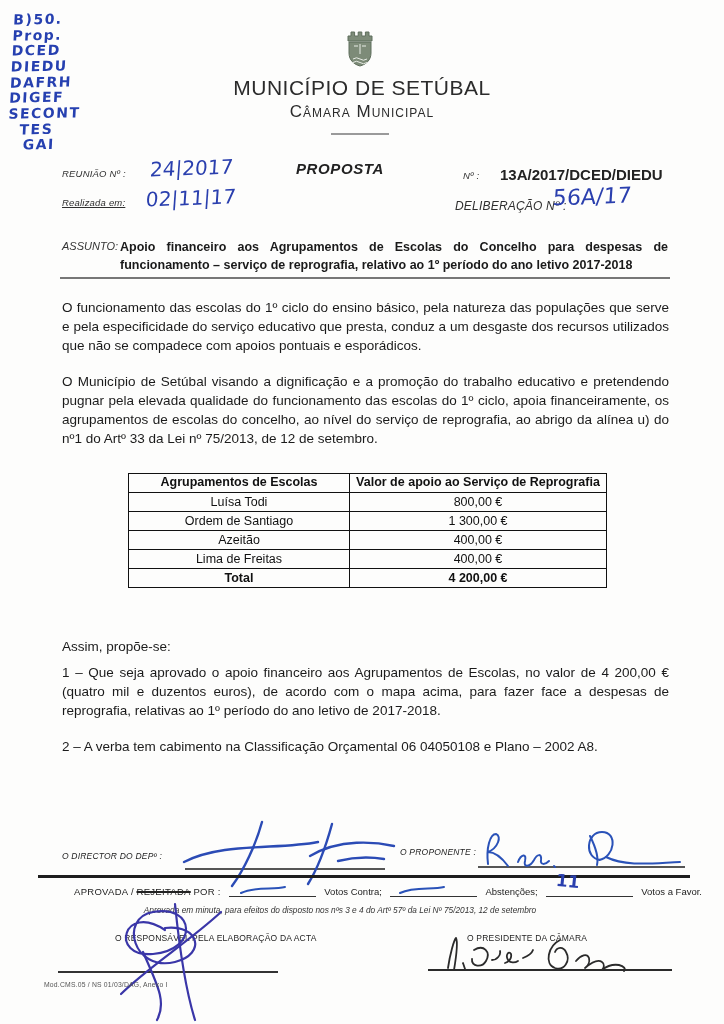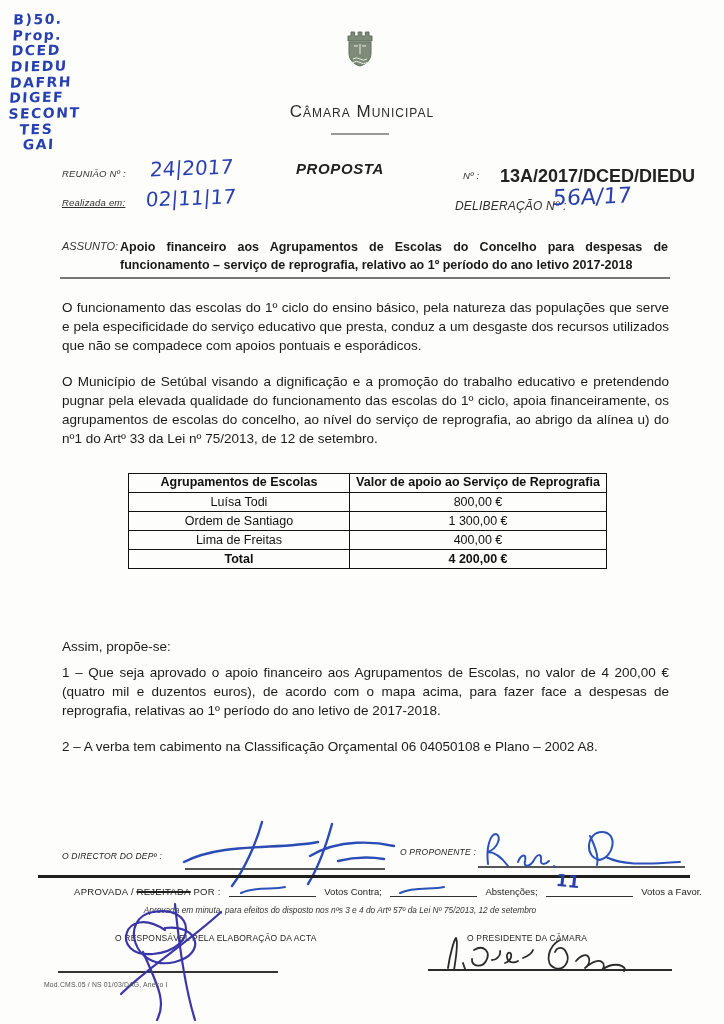--- a/index.html
+++ b/index.html
@@ -20,21 +20,21 @@
         font-variant:small-caps;font-size:17px;letter-spacing:1px;color:#2b2b2b;}
   .hdr-divider{position:absolute;left:331px;top:133px;width:58px;height:2px;background:#9a9a9a;}
   .lbl{font-style:italic;font-size:9.5px;color:#2f2f2f;letter-spacing:.2px;}
   .reuniao-lbl{position:absolute;left:62px;top:168px;}
   .reuniao-val{position:absolute;left:150px;top:156px;font-size:20px;}
   .realizada-lbl{position:absolute;left:62px;top:197px;text-decoration:underline;}
   .realizada-val{position:absolute;left:146px;top:186px;font-size:20px;}
   .proposta{position:absolute;left:296px;top:160px;font-style:italic;font-weight:bold;
             font-size:15px;letter-spacing:.6px;color:#222;}
   .num-lbl{position:absolute;left:455px;top:170px;margin-left:8px;}
-  .num-val{position:absolute;left:500px;top:166px;font-weight:bold;font-size:18px;color:#222;}
+  .num-val{position:absolute;left:500px;top:166px;font-weight:bold;font-size:15px;color:#222;}
   .delib-lbl{position:absolute;left:455px;top:199px;font-size:12px;}
   .delib-val{position:absolute;left:553px;top:184px;font-size:22px;}
   
   .assunto-lbl{position:absolute;left:62px;top:240px;font-style:italic;font-size:11px;color:#333;}
   .assunto-txt{position:absolute;left:120px;top:239px;width:548px;text-align:justify;
                font-weight:bold;font-size:12.5px;line-height:1.4;color:#1a1a1a;}
   .assunto-rule{position:absolute;left:60px;top:277px;width:610px;height:2px;background:#777;}
   
   .para{position:absolute;left:62px;width:607px;text-align:justify;
         font-size:13.5px;line-height:1.42;color:#1b1b1b;}
@@ -88,20 +88,21 @@
       <path d="M8,16 h22 v11 c0,7.5 -5.5,11.5 -11,13 c-5.5,-1.5 -11,-5.5 -11,-13 z"></path>
     </g>
     <g stroke="#e9ede6" stroke-width="1" fill="none">
       <path d="M12,33 q3.5,-2.5 7,0 q3.5,2.5 7,0"></path>
       <path d="M12,36.5 q3.5,-2.5 7,0 q3.5,2.5 7,0"></path>
       <path d="M19,18 v10"></path>
       <path d="M13,20 h4 M21,20 h4"></path>
     </g>
   </svg>
 
+  <div class="muni">MUNICÍPIO DE SETÚBAL</div>
   <div class="dept">Câmara Municipal</div>
   <div class="hdr-divider"></div>
 
   <span class="lbl reuniao-lbl">REUNIÃO Nº :</span>
   <span class="hw reuniao-val">24|2017</span>
   <span class="lbl realizada-lbl">Realizada em:</span>
   <span class="hw realizada-val">02|11|17</span>
   <span class="proposta">PROPOSTA</span>
   <span class="lbl num-lbl">Nº :</span>
   <span class="num-val">13A/2017/DCED/DIEDU</span>
@@ -121,20 +122,24 @@
       <th class="c1">Agrupamentos de Escolas</th>
       <th class="c2">Valor de apoio ao Serviço de Reprografia</th>
     </tr>
     <tr>
       <td>Luísa Todi</td>
       <td>800,00 €</td>
     </tr>
     <tr>
       <td>Ordem de Santiago</td>
       <td>1 300,00 €</td>
+    </tr>
+    <tr>
+      <td>Azeitão</td>
+      <td>400,00 €</td>
     </tr>
     <tr>
       <td>Lima de Freitas</td>
       <td>400,00 €</td>
     </tr>
     <tr class="total-row">
       <td>Total</td>
       <td>4 200,00 €</td>
     </tr>
   </tbody>

